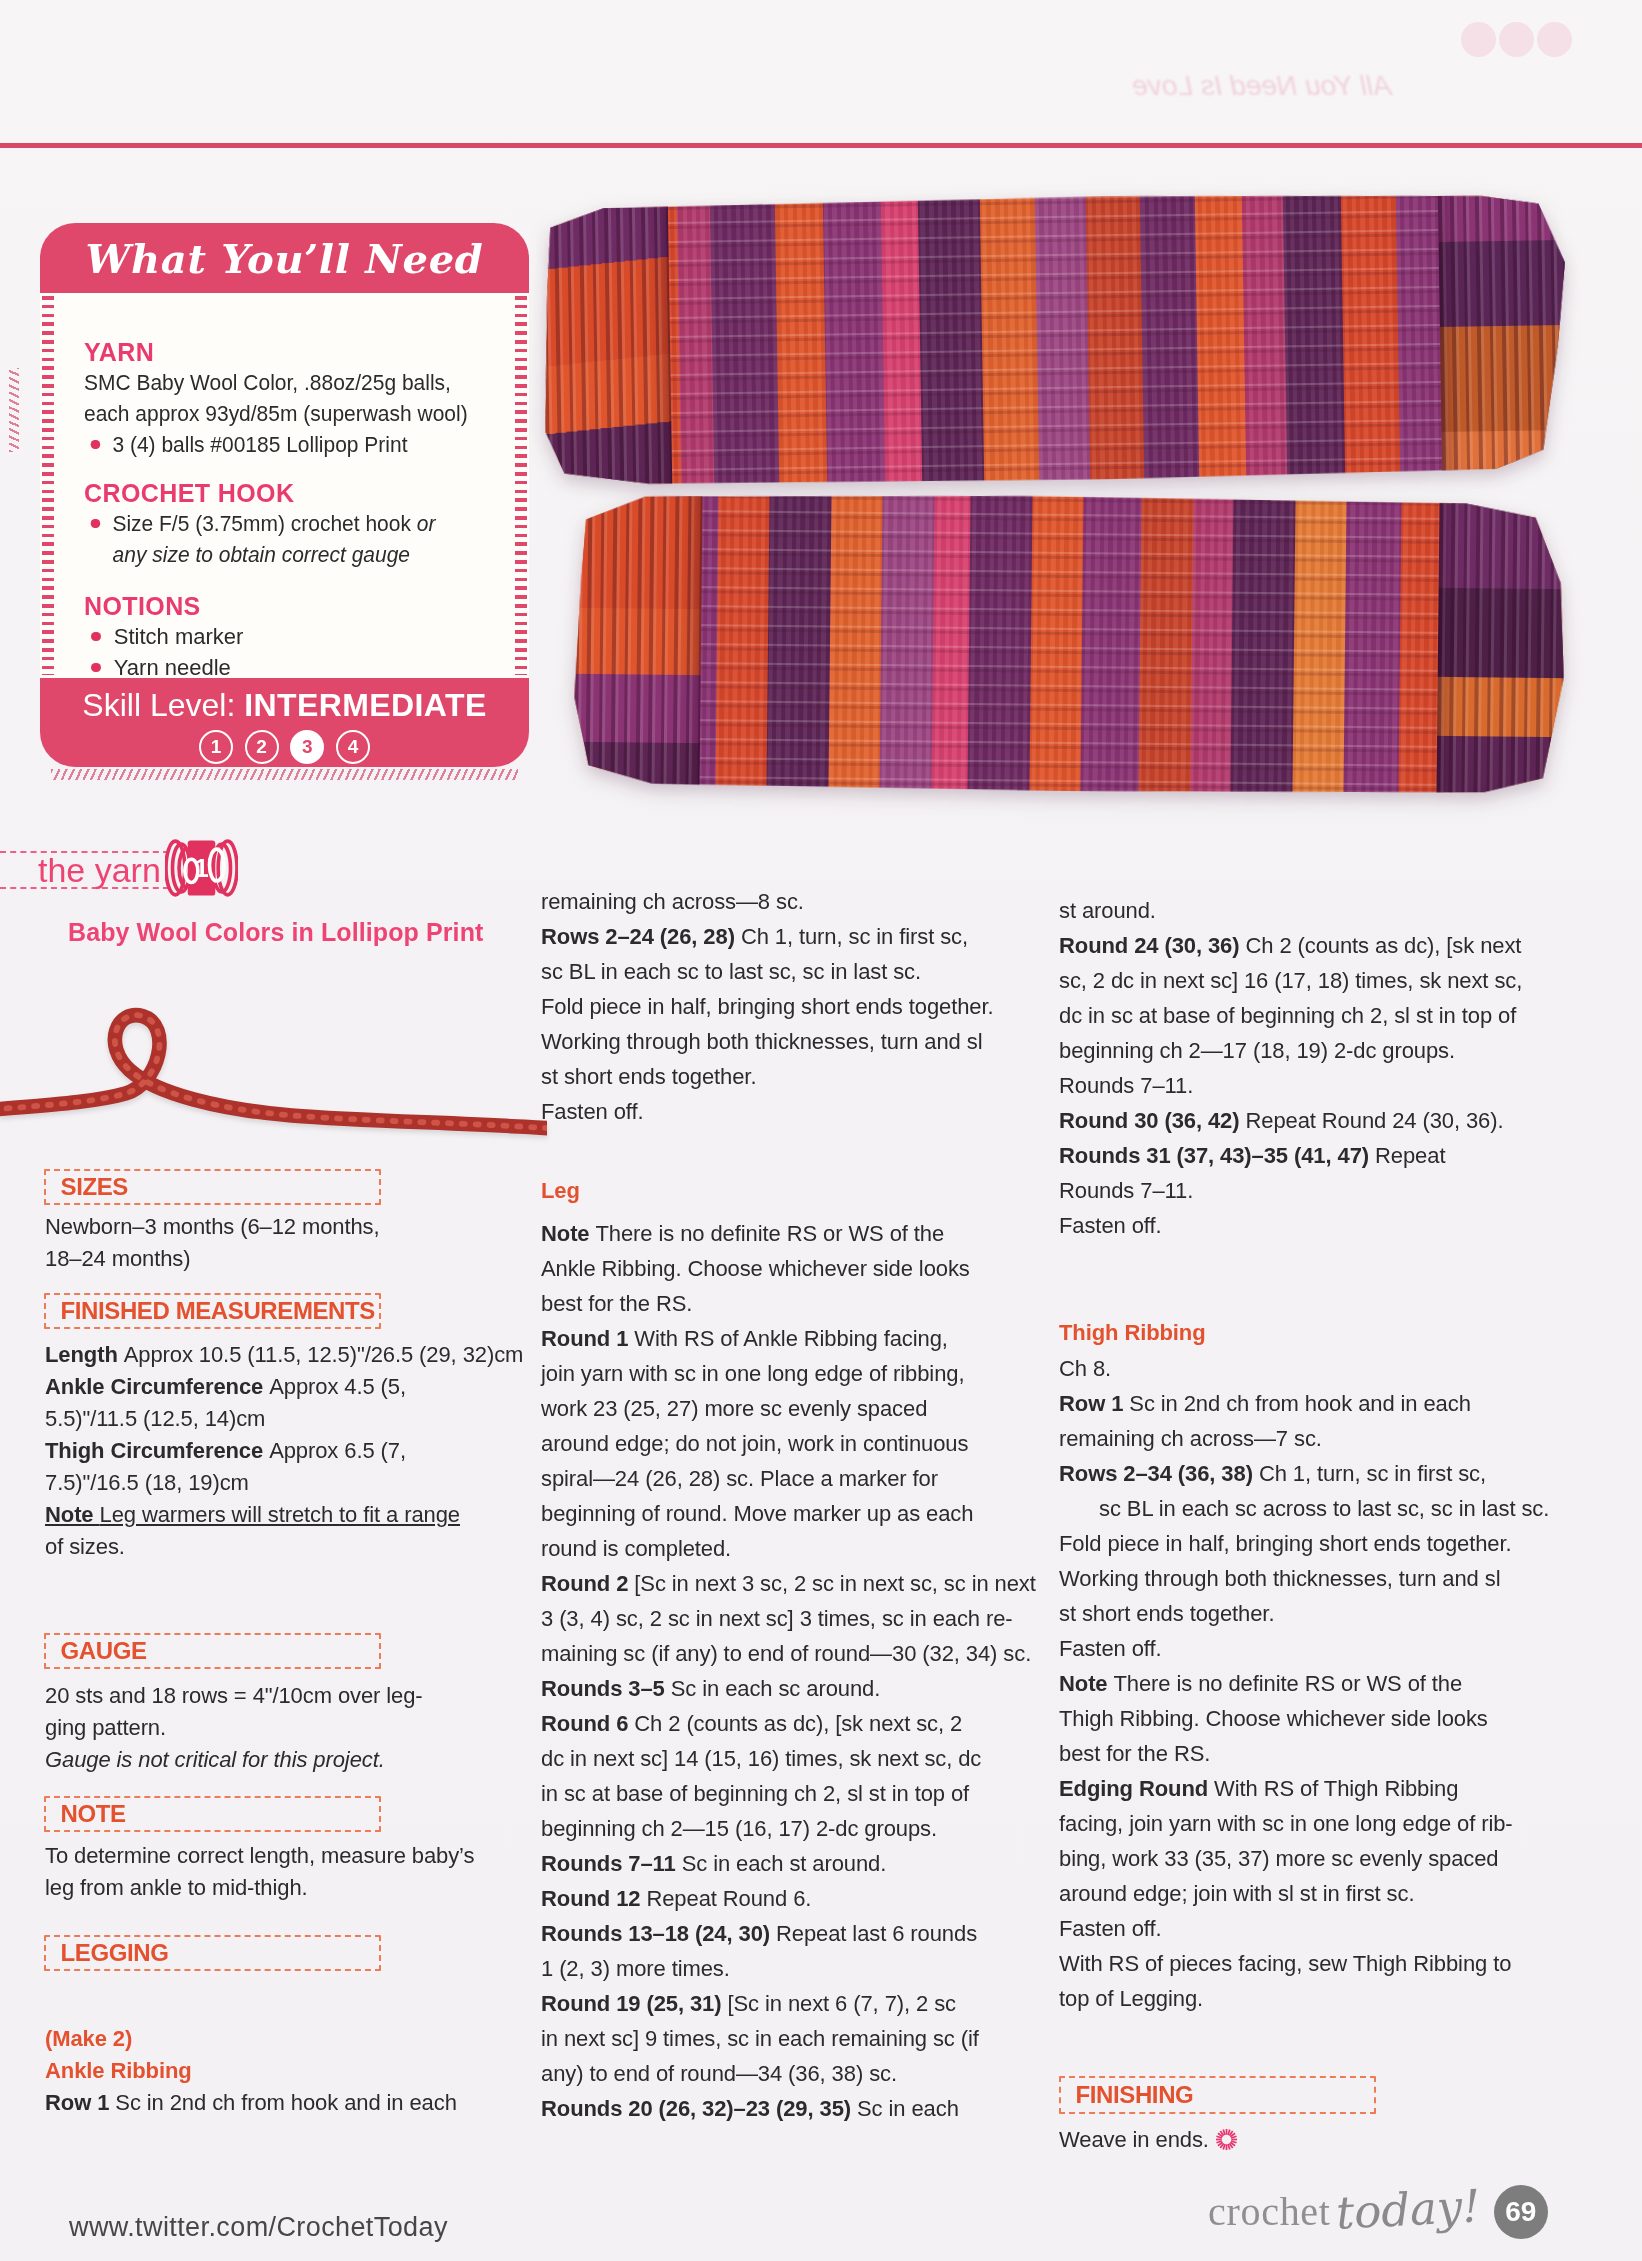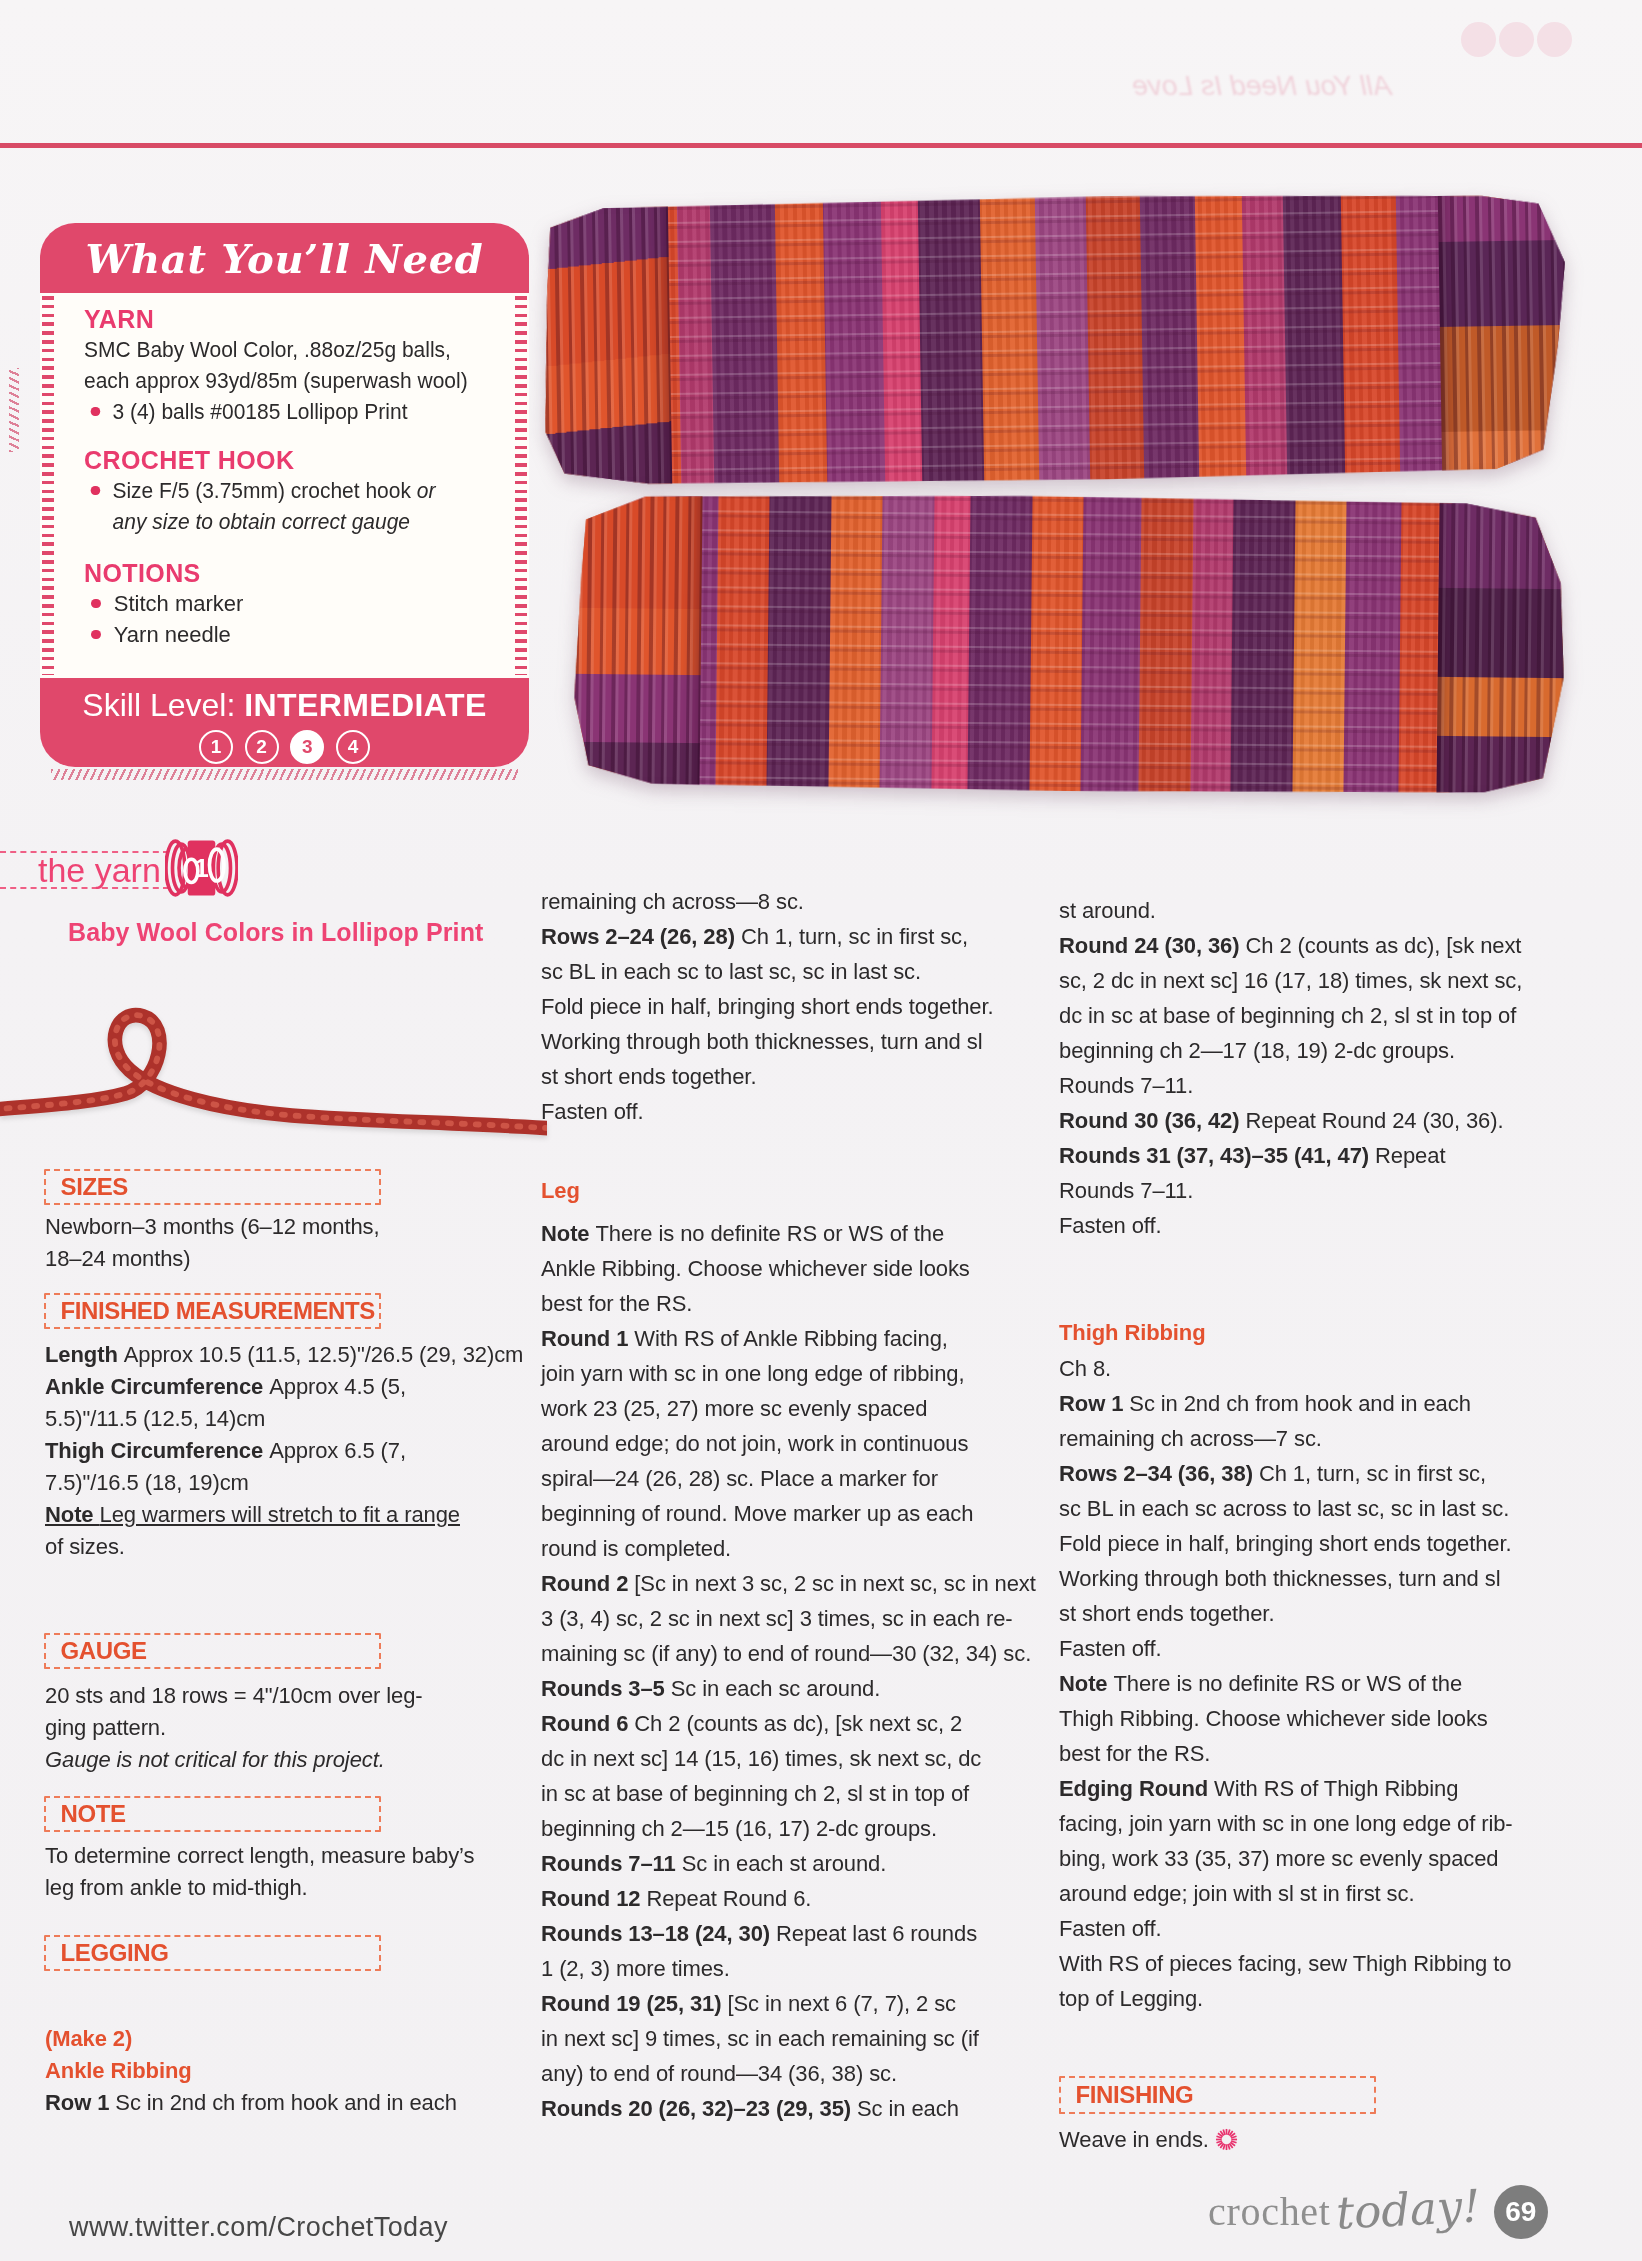--- a/index.html
+++ b/index.html
@@ -20,21 +20,21 @@
   #need-box{left:40px;top:223px;width:489px;height:544px;}
   #nb-header{position:absolute;left:0;top:0;width:489px;height:70px;background:#e0486b;
              border-radius:35px 35px 0 0;display:flex;align-items:center;justify-content:center;}
   #nb-title{font-family:"DejaVu Serif",serif;font-style:italic;font-weight:600;
             font-size:40px;color:#fff;letter-spacing:0.7px;}
   #nb-body{position:absolute;left:0;top:70px;width:489px;height:385px;background:#fffdf9;
            box-sizing:border-box;padding:11.7px 20.4px 0 44px;}
   #nb-body:before,#nb-body:after{content:"";position:absolute;top:2.9px;bottom:2.9px;width:11.7px;
            background:repeating-linear-gradient(180deg,#e0486b 0 3.6px,rgba(0,0,0,0) 3.6px 8.8px);}
   #nb-body:before{left:2.2px;} #nb-body:after{right:2.2px;}
-  .nb-head{font-size:25px;font-weight:bold;color:#e93b6e;letter-spacing:0.4px;height:29px;line-height:29px;}
+  .nb-head{font-size:25px;font-weight:bold;color:#e93b6e;letter-spacing:0.4px;height:29px;line-height:29px;margin-top:33px;}
   .nb-line{font-size:22px;line-height:31px;height:31px;white-space:nowrap;transform-origin:0 50%;}
   .nb-bullet{display:flex;white-space:nowrap;transform-origin:0 50%;font-size:22px;line-height:31px;height:31px;}
   .dot{width:9.5px;height:9.5px;border-radius:50%;background:#e0315f;margin:11px 13px 0 7.3px;flex:none;}
   .nb-cont{padding-left:30px;}
   .mt1{margin-top:19px;} .mt2{margin-top:22px;}
   #nb-skill{position:absolute;left:0;top:455px;width:489px;height:89px;background:#e0486b;
             border-radius:0 0 35px 35px;text-align:center;}
   #skill-text{margin-top:8.8px;font-size:32px;color:#fff;}
   #skill-text b{font-weight:bold;letter-spacing:0.4px;}
   #skill-circles{margin-top:6.6px;display:flex;justify-content:center;gap:11.7px;}
@@ -300,21 +300,21 @@
         <div class="line fit" style="height: 35px; line-height: 35px;"><span class="sg-n">Fasten off.</span></div>
       </div>
       <div class="tblock" style="left: 1059px; top: 1315px; width: 507px;">
         <div class="line fit" style="height: 35px; line-height: 35px;"><span class="sg-h">Thigh Ribbing</span></div>
       </div>
       <div class="tblock" style="left: 1059px; top: 1351px; width: 507px;">
         <div class="line fit" style="height: 35px; line-height: 35px;"><span class="sg-n">Ch 8.</span></div>
         <div class="line fit" style="height: 35px; line-height: 35px;"><span class="sg-b">Row 1 </span><span class="sg-n">Sc in 2nd ch from hook and in each</span></div>
         <div class="line fit" style="height: 35px; line-height: 35px;"><span class="sg-n">remaining ch across—7 sc.</span></div>
         <div class="line fit" style="height: 35px; line-height: 35px;"><span class="sg-b">Rows 2–34 (36, 38) </span><span class="sg-n">Ch 1, turn, sc in first sc,</span></div>
-        <div class="line fit" style="height: 35px; line-height: 35px;"><span class="sg-n">sc BL in each sc across to last sc, sc in last sc.</span></div>
+        <div class="line fit" style="height: 35px; line-height: 35px; margin-left: 40px;"><span class="sg-n">sc BL in each sc across to last sc, sc in last sc.</span></div>
         <div class="line fit" style="height: 35px; line-height: 35px;"><span class="sg-n">Fold piece in half, bringing short ends together.</span></div>
         <div class="line fit" style="height: 35px; line-height: 35px;"><span class="sg-n">Working through both thicknesses, turn and sl</span></div>
         <div class="line fit" style="height: 35px; line-height: 35px;"><span class="sg-n">st short ends together.</span></div>
         <div class="line fit" style="height: 35px; line-height: 35px;"><span class="sg-n">Fasten off.</span></div>
         <div class="line fit" style="height: 35px; line-height: 35px;"><span class="sg-b">Note </span><span class="sg-n">There is no definite RS or WS of the</span></div>
         <div class="line fit" style="height: 35px; line-height: 35px;"><span class="sg-n">Thigh Ribbing. Choose whichever side looks</span></div>
         <div class="line fit" style="height: 35px; line-height: 35px;"><span class="sg-n">best for the RS.</span></div>
         <div class="line fit" style="height: 35px; line-height: 35px;"><span class="sg-b">Edging Round </span><span class="sg-n">With RS of Thigh Ribbing</span></div>
         <div class="line fit" style="height: 35px; line-height: 35px;"><span class="sg-n">facing, join yarn with sc in one long edge of rib-</span></div>
         <div class="line fit" style="height: 35px; line-height: 35px;"><span class="sg-n">bing, work 33 (35, 37) more sc evenly spaced</span></div>

